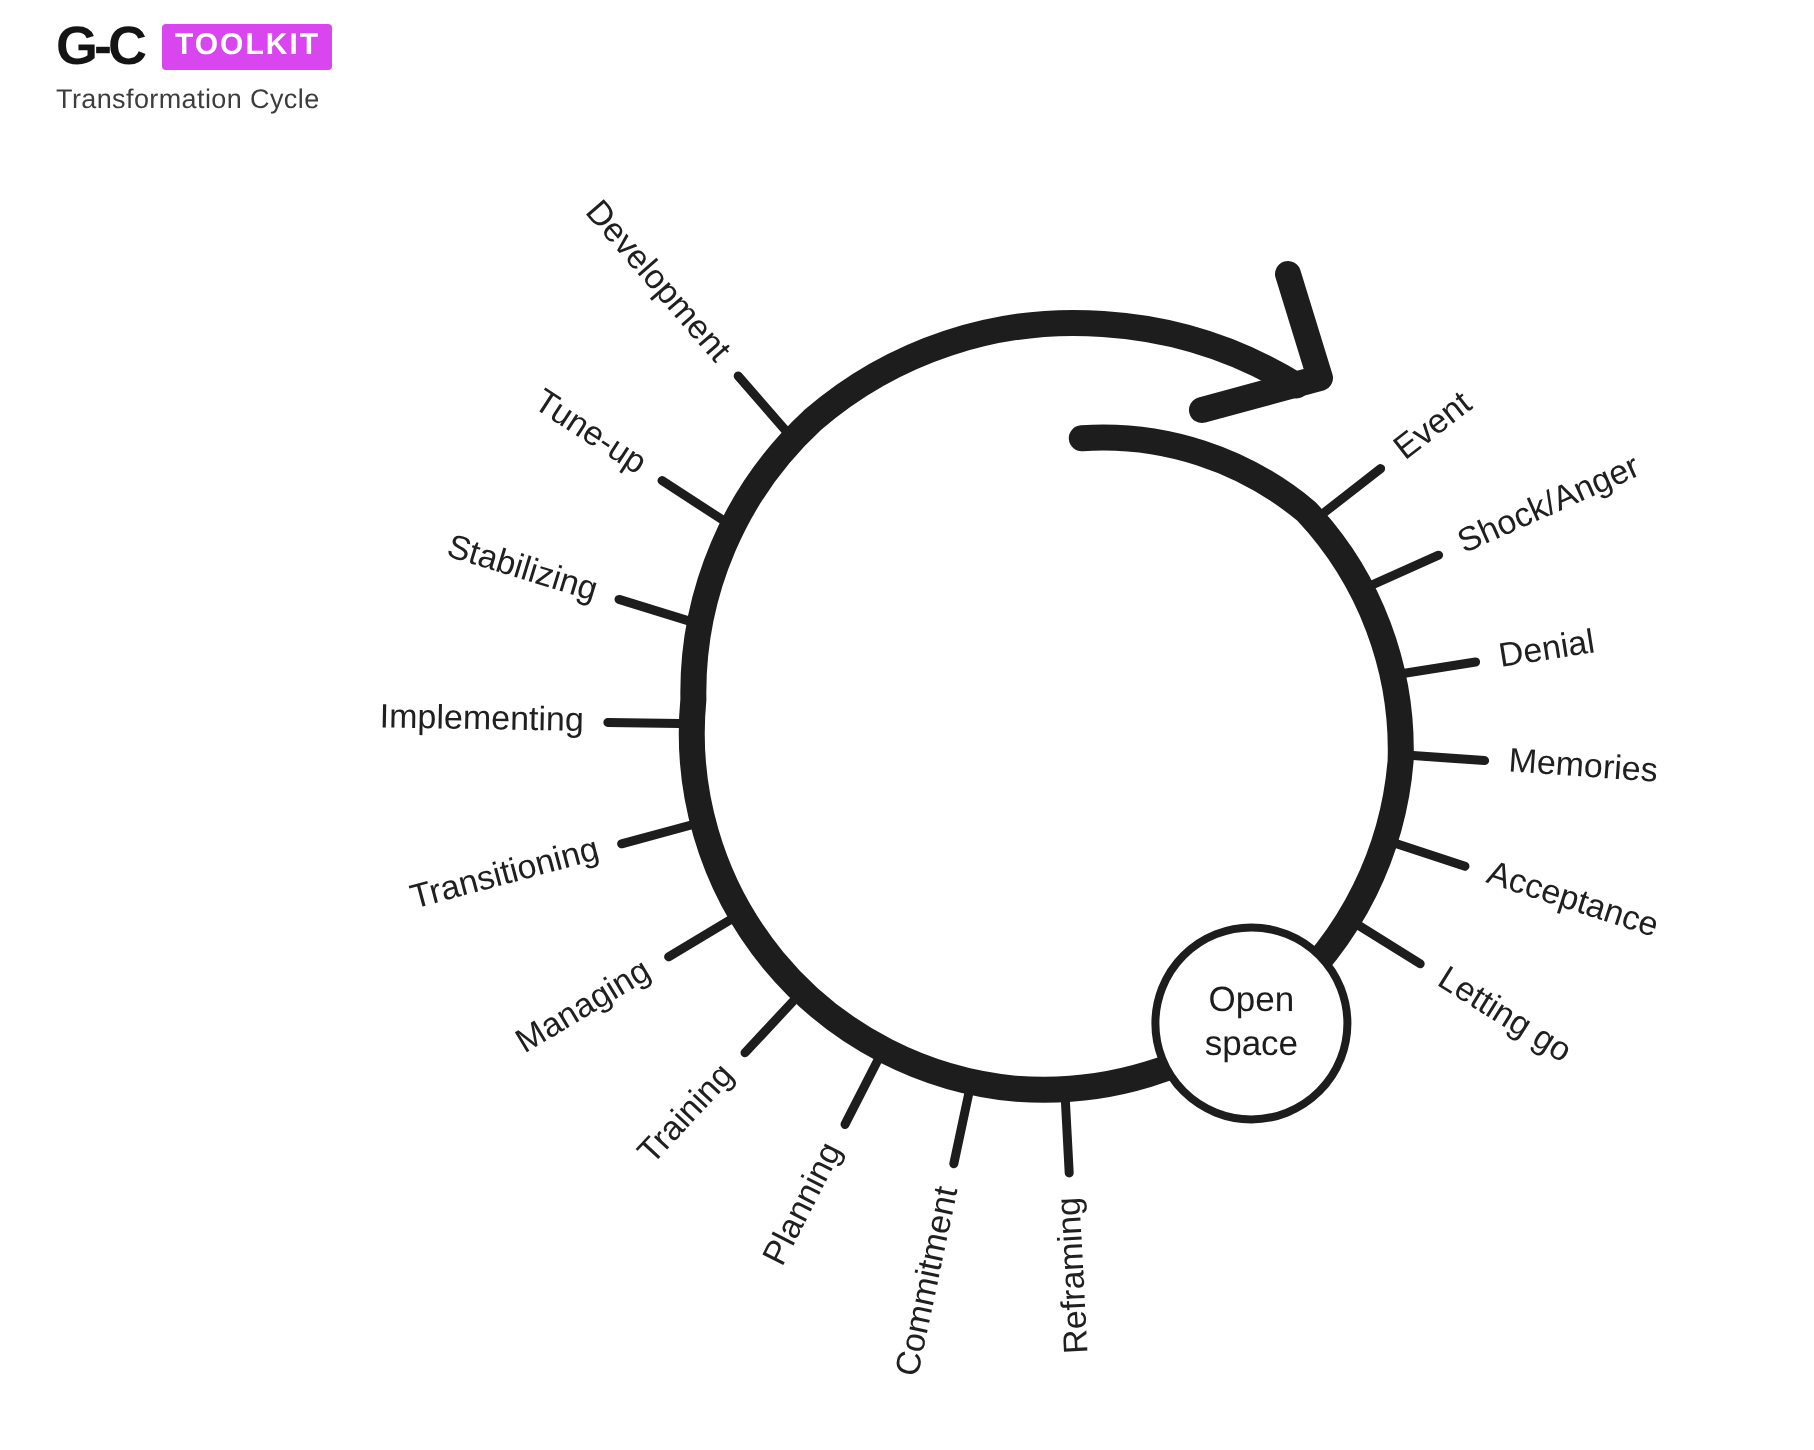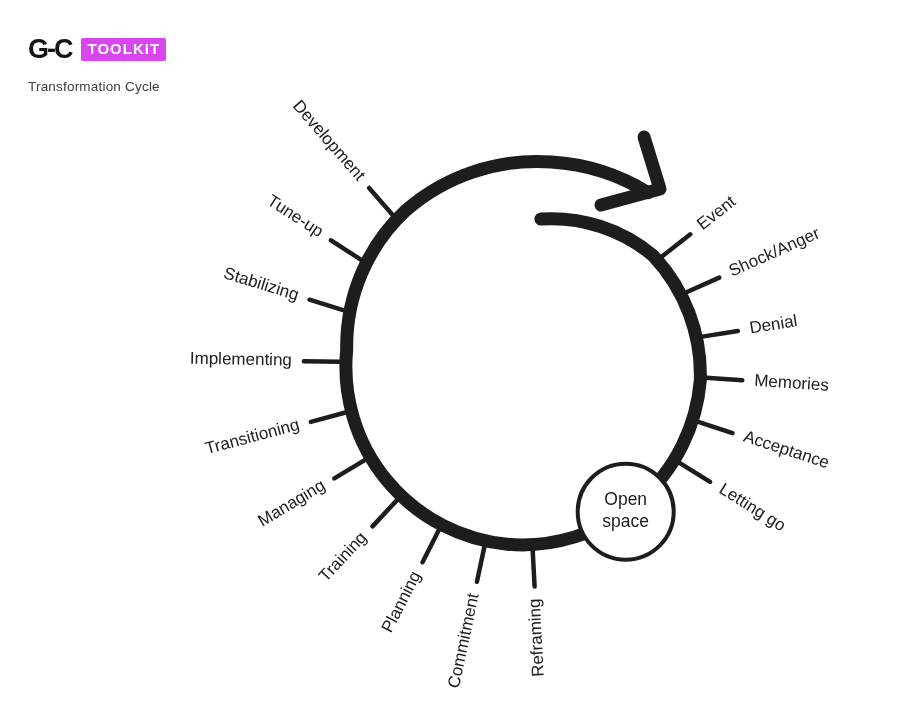--- a/index.html
+++ b/index.html
@@ -9,21 +9,21 @@
     overflow: hidden;
   }
   .stage {
     position: relative;
     width: 907px; height: 725px;
     font-family: "Liberation Sans", sans-serif;
     background: #ffffff;
   }
   .brand-header {
     position: absolute;
-    left: 28px; top: 36px;
+    left: 28px; top: 10px;
     user-select: none;
   }
   .brand-row {
     display: flex;
     align-items: center;
   }
   .gc-logo {
     font-weight: 700;
     font-size: 27px;
     letter-spacing: -2px;
@@ -36,21 +36,21 @@
     background: #d946ef;
     color: #ffffff;
     font-weight: 700;
     font-size: 15px;
     letter-spacing: 1px;
     padding: 3px 6px 3px 7px;
     border-radius: 2px;
     line-height: 1.1;
   }
   .diagram-subtitle {
-    margin-top: 16px;
+    margin-top: 5px;
     font-size: 13.5px;
     color: #3d3d3d;
     letter-spacing: 0.2px;
   }
   #diagram-svg {
     position: absolute;
     left: 0; top: 0;
   }
 </style>
 </head>

